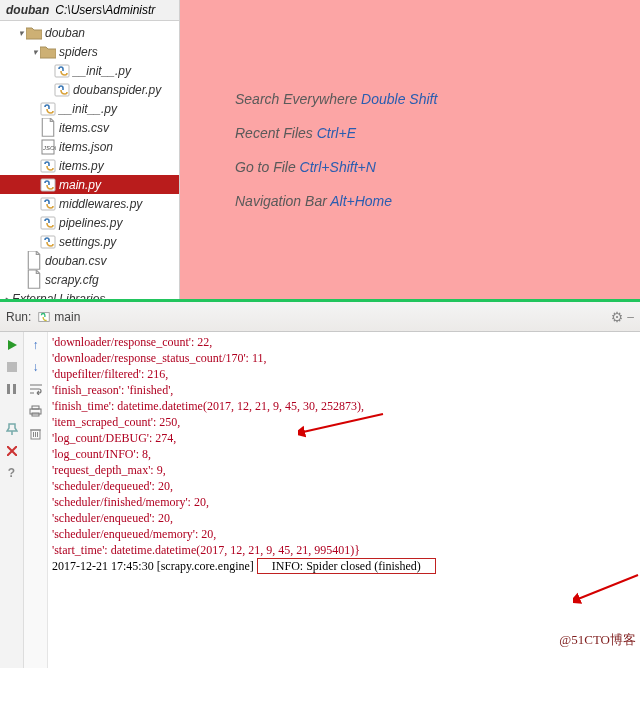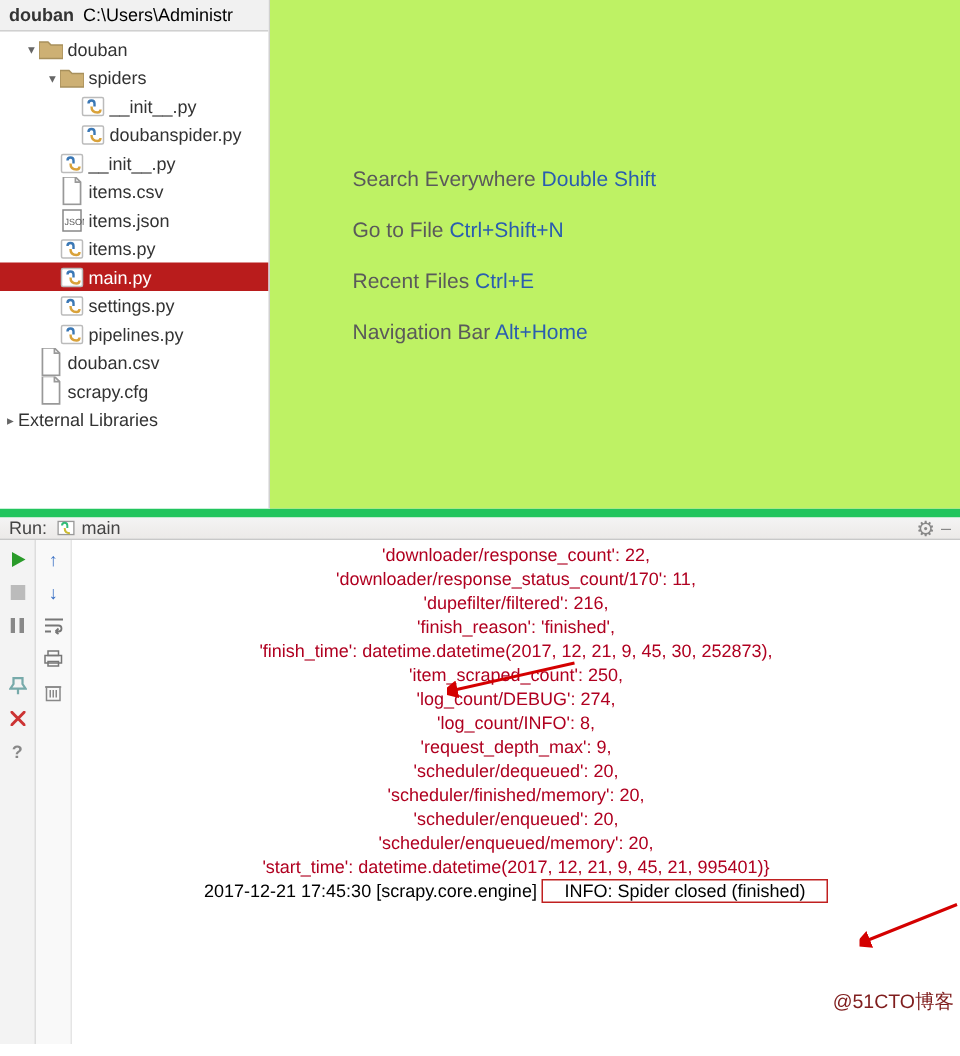--- a/index.html
+++ b/index.html
@@ -1,37 +1,37 @@
 <!DOCTYPE html>
 <html><head>
 <meta charset="utf-8">
 <style>
   * { box-sizing: border-box; margin: 0; padding: 0; }
   body { font-family: "Segoe UI", Arial, sans-serif; font-size: 12px; color: #333; background: #fff; width: 640px; height: 704px; overflow: hidden; }
-  .top { display: flex; height: 345px; border-bottom: 6px solid #22c55e; }
+  .top { display: flex; height: 302px; border-bottom: 3px solid #22c55e; font-style: italic; }
   .sidebar { width: 180px; background: #fff; border-right: 1px solid #d0d0d0; overflow: hidden; }
   .breadcrumb { background: #f1f1f1; padding: 3px 6px; border-bottom: 1px solid #d0d0d0; display: flex; gap: 6px; white-space: nowrap; overflow: hidden; }
   .breadcrumb .proj { font-weight: bold; }
   .breadcrumb .path { color: #000000; }
   .tree { padding-top: 2px; }
   .tree-item { display: flex; align-items: center; height: 19px; padding-right: 2px; white-space: nowrap; cursor: default; }
   .tree-item.selected { background: #b91c1c; color: #fff; }
   .chev { width: 10px; display: inline-flex; justify-content: center; font-size: 9px; color: #666; }
   .icon { width: 16px; height: 16px; display: inline-flex; align-items: center; justify-content: center; margin: 0 3px 0 0; }
-  .editor { flex: 1; background: #bef264; position: relative; display: flex; flex-direction: column; justify-content: center; padding-left: 55px; gap: 18px; overflow:hidden; }
+  .editor { flex: 1; background: #fca5a5; position: relative; display: flex; flex-direction: column; justify-content: center; padding-left: 55px; gap: 18px; overflow:hidden; }
   .hint { color: #5a5a5a; font-size: 14px; white-space:nowrap; }
   .hint .sc { color: #2a5db0; }
-  .run-header { background: linear-gradient(#f4f4f4,#eceae8); border-bottom: 1px solid #c8c8c8; height: 15px; display: flex; align-items: center; padding: 0 6px; font-size: 12px; color: #444; }
+  .run-header { background: linear-gradient(#f4f4f4,#eceae8); border-bottom: 1px solid #c8c8c8; height: 30px; display: flex; align-items: center; padding: 0 6px; font-size: 12px; color: #444; }
   .run-header .spacer { flex: 1; }
   .gear { color: #888; font-size: 14px; }
   .run-body { display: flex; height: 336px; }
   .gutter { width: 24px; background: #f3f3f3; border-right: 1px solid #ddd; display: flex; flex-direction: column; align-items: center; padding-top: 4px; gap: 4px; }
   .gutter2 { width: 24px; background: #f9f9f9; border-right: 1px solid #e5e5e5; display: flex; flex-direction: column; align-items: center; padding-top: 4px; gap: 4px; }
   .gbtn { width: 18px; height: 18px; display: flex; align-items: center; justify-content: center; cursor: pointer; }
-  .console { flex: 1; background: #fff; padding: 2px 4px; font-family: Liberation Sans, sans-serif; font-size: 12px; line-height: 16px; overflow: hidden; position: relative; white-space: nowrap; text-align: center; }
+  .console { flex: 1; background: #fff; padding: 2px 4px; font-family: Liberation Serif, serif; font-size: 12px; line-height: 16px; overflow: hidden; position: relative; white-space: nowrap; }
   .console .line { color: #000; }
   .console .k { color: #b00020; }
   .console .log { color: #000; }
   .boxed { border: 1px solid #c02020; padding: 0 14px; }
   .arrow { position: absolute; pointer-events: none; }
   .watermark { position: absolute; right: 4px; bottom: 20px; color: #7f1d1d; font-size: 13px; }
   .ind0{padding-left:2px}.ind1{padding-left:16px}.ind2{padding-left:30px}.ind3{padding-left:44px}
 </style>
 </head>
 <body>
@@ -138,32 +138,43 @@
         </div>
         <div class="tree-item ind2">
           <span class="chev"></span>
           <span class="icon">
             <svg viewBox="0 0 16 16">
               <rect x="1" y="2" width="14" height="12" rx="1" fill="#fff" stroke="#bbb"></rect>
               <path d="M5 6 Q5 4 7 4 Q9 4 9 6 L9 8" fill="none" stroke="#3b78b5" stroke-width="1.6"></path>
               <path d="M7 8 Q7 12 11 12 Q13 12 13 10" fill="none" stroke="#d9a23a" stroke-width="1.6"></path>
             </svg>
           </span>
+          <span>middlewares.py</span>
+        </div>
+        <div class="tree-item ind2">
+          <span class="chev"></span>
+          <span class="icon">
+            <svg viewBox="0 0 16 16">
+              <rect x="1" y="2" width="14" height="12" rx="1" fill="#fff" stroke="#bbb"></rect>
+              <path d="M5 6 Q5 4 7 4 Q9 4 9 6 L9 8" fill="none" stroke="#3b78b5" stroke-width="1.6"></path>
+              <path d="M7 8 Q7 12 11 12 Q13 12 13 10" fill="none" stroke="#d9a23a" stroke-width="1.6"></path>
+            </svg>
+          </span>
+          <span>pipelines.py</span>
+        </div>
+        <div class="tree-item ind2">
+          <span class="chev"></span>
+          <span class="icon">
+            <svg viewBox="0 0 16 16">
+              <rect x="1" y="2" width="14" height="12" rx="1" fill="#fff" stroke="#bbb"></rect>
+              <path d="M5 6 Q5 4 7 4 Q9 4 9 6 L9 8" fill="none" stroke="#3b78b5" stroke-width="1.6"></path>
+              <path d="M7 8 Q7 12 11 12 Q13 12 13 10" fill="none" stroke="#d9a23a" stroke-width="1.6"></path>
+            </svg>
+          </span>
           <span>settings.py</span>
-        </div>
-        <div class="tree-item ind2">
-          <span class="chev"></span>
-          <span class="icon">
-            <svg viewBox="0 0 16 16">
-              <rect x="1" y="2" width="14" height="12" rx="1" fill="#fff" stroke="#bbb"></rect>
-              <path d="M5 6 Q5 4 7 4 Q9 4 9 6 L9 8" fill="none" stroke="#3b78b5" stroke-width="1.6"></path>
-              <path d="M7 8 Q7 12 11 12 Q13 12 13 10" fill="none" stroke="#d9a23a" stroke-width="1.6"></path>
-            </svg>
-          </span>
-          <span>pipelines.py</span>
         </div>
         <div class="tree-item ind1">
           <span class="chev"></span>
           <span class="icon">
             <svg viewBox="0 0 14 16">
               <path d="M2 0h7l3 3v13H2z" fill="#fff" stroke="#999"></path>
               <path d="M9 0v3h3" fill="none" stroke="#999"></path>
             </svg>
           </span>
           <span>douban.csv</span>
@@ -179,22 +190,22 @@
           <span>scrapy.cfg</span>
         </div>
       </div>
     <div class="tree-item ind0">
       <span class="chev">▸</span>
       <span>External Libraries</span>
     </div>
   </div>
   <div class="editor" id="hints">
       <div class="hint"><span>Search Everywhere </span><span class="sc">Double Shift</span></div>
+      <div class="hint"><span>Recent Files </span><span class="sc">Ctrl+E</span></div>
       <div class="hint"><span>Go to File </span><span class="sc">Ctrl+Shift+N</span></div>
-      <div class="hint"><span>Recent Files </span><span class="sc">Ctrl+E</span></div>
       <div class="hint"><span>Navigation Bar </span><span class="sc">Alt+Home</span></div>
     </div>
 </div>
 
 <div class="run-header">
   <span>Run:</span>
   <span style="margin-left:6px;display:inline-flex;align-items:center;">
     <svg width="14" height="14" viewBox="0 0 16 16">
         <rect x="2" y="3" width="12" height="10" fill="#fff" stroke="#999"></rect>
         <path d="M5 6 Q5 4 7 4 Q9 4 9 6 L9 8" fill="none" stroke="#3b7" stroke-width="1.5"></path>

